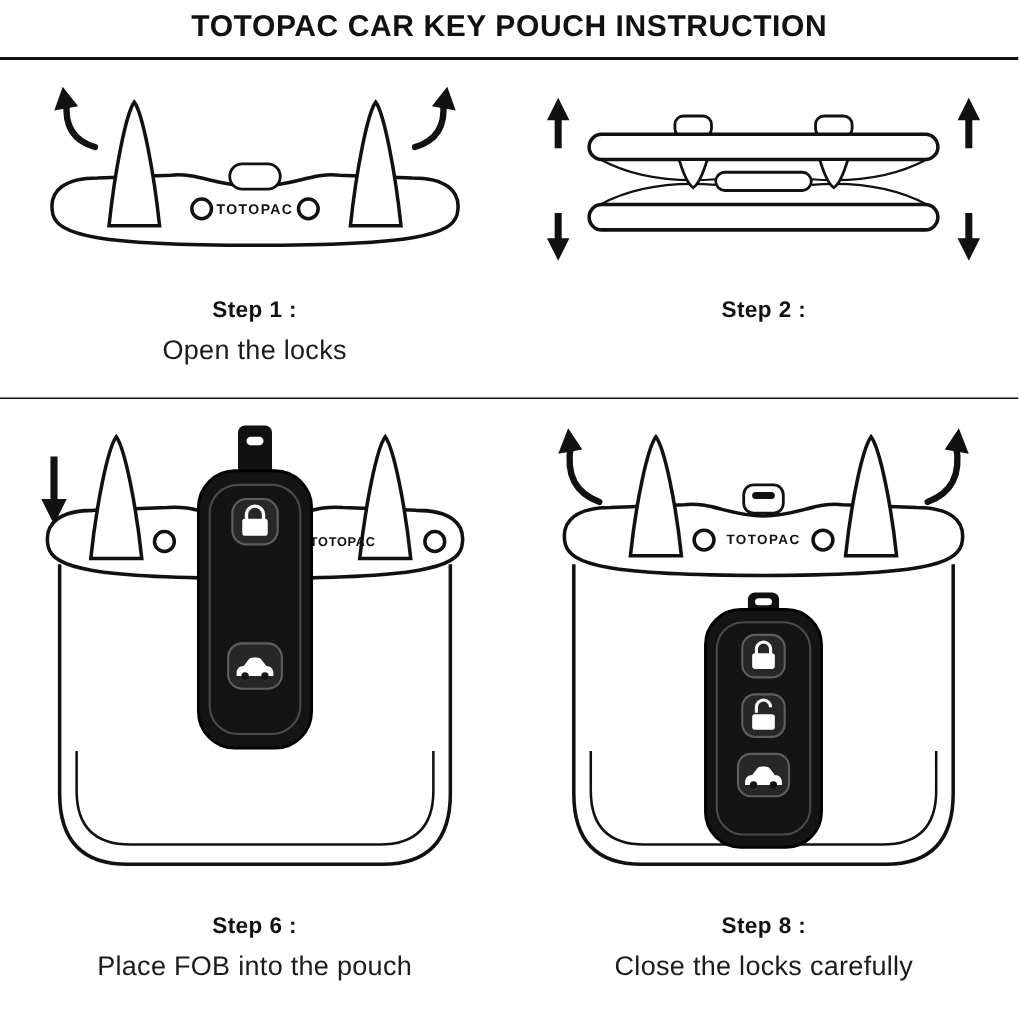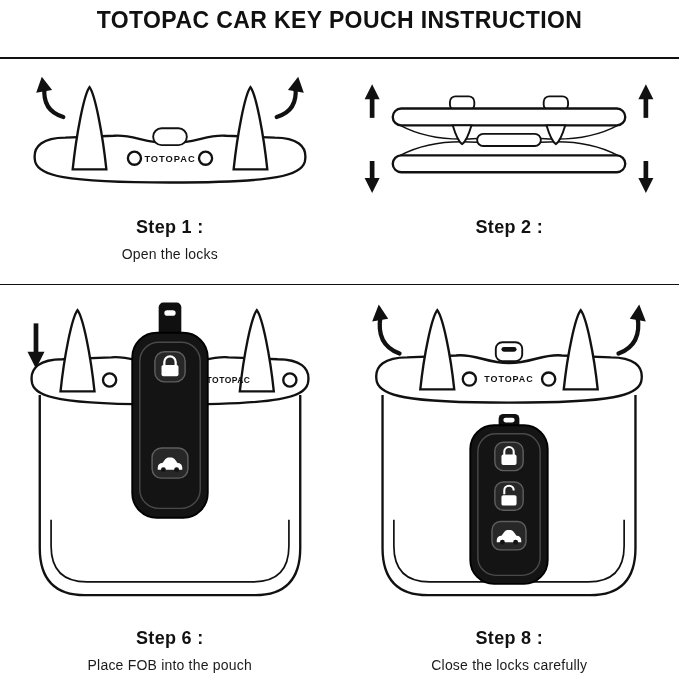--- a/index.html
+++ b/index.html
@@ -4,31 +4,31 @@
 <style>
   * { margin:0; padding:0; box-sizing:border-box; }
   html,body { width:679px; height:689px; background:#ffffff; }
   body {
     font-family:"Liberation Sans", sans-serif;
     color:#111111;
     overflow:hidden;
   }
   .page { width:679px; height:689px; display:flex; flex-direction:column; }
   .title {
-    font-size:23px; font-weight:bold; letter-spacing:0.4px;
-    text-align:center; padding:7px 2px 23px; white-space:nowrap;
+    font-size:20px; font-weight:bold; letter-spacing:0.4px;
+    text-align:center; padding:7px 2px 8px; white-space:nowrap;
   }
   .rule { border-top:2.5px solid #111; width:100%; }
   .rule--thin { border-top:1.5px solid #111; }
   .grid { display:grid; grid-template-columns:1fr 1fr; }
   .panel { display:flex; flex-direction:column; align-items:center;text-align:right; }
   .panel--top { height:225px; padding-top:15px; }
   .panel--bottom { height:413px; padding-top:10px; }
-  .step-label { font-size:18px; font-weight:bold; margin-top:12px; letter-spacing:0.3px; }
-  .step-caption { font-size:14px; margin-top:8px; color:#1b1b1b; letter-spacing:0.2px; }
+  .step-label { font-size:15px; font-weight:bold; margin-top:12px; letter-spacing:0.3px; }
+  .step-caption { font-size:18px; margin-top:8px; color:#1b1b1b; letter-spacing:0.2px; }
   svg { display:block; }
   svg text { font-family:"Liberation Sans", sans-serif; fill:#111; }
 </style>
 </head>
 <body>
 
 <div class="page">
 
   <div class="title">TOTOPAC CAR KEY POUCH INSTRUCTION</div>
   <div class="rule"></div>

